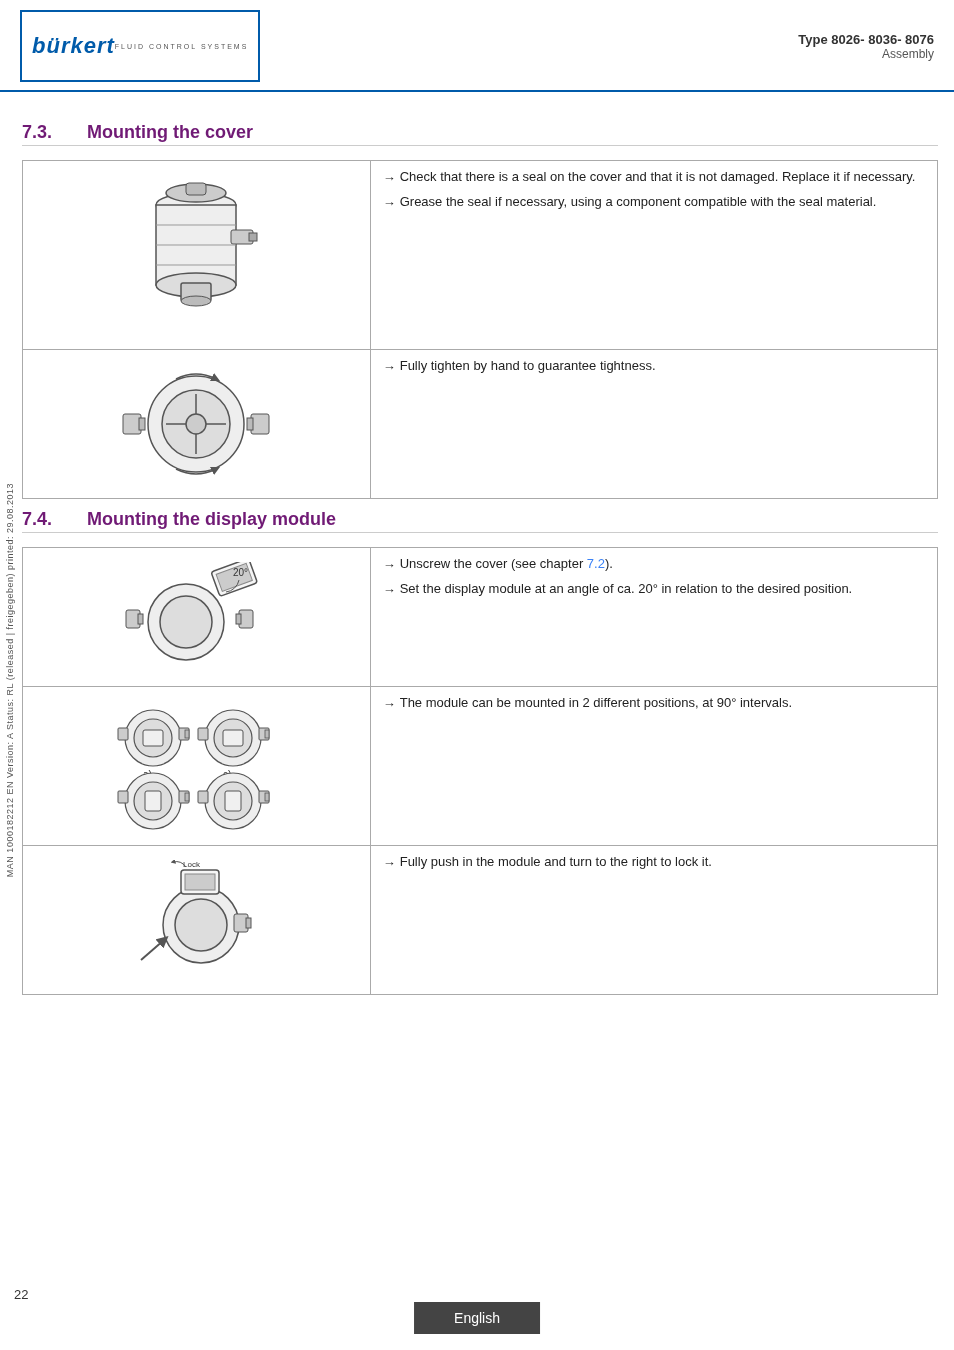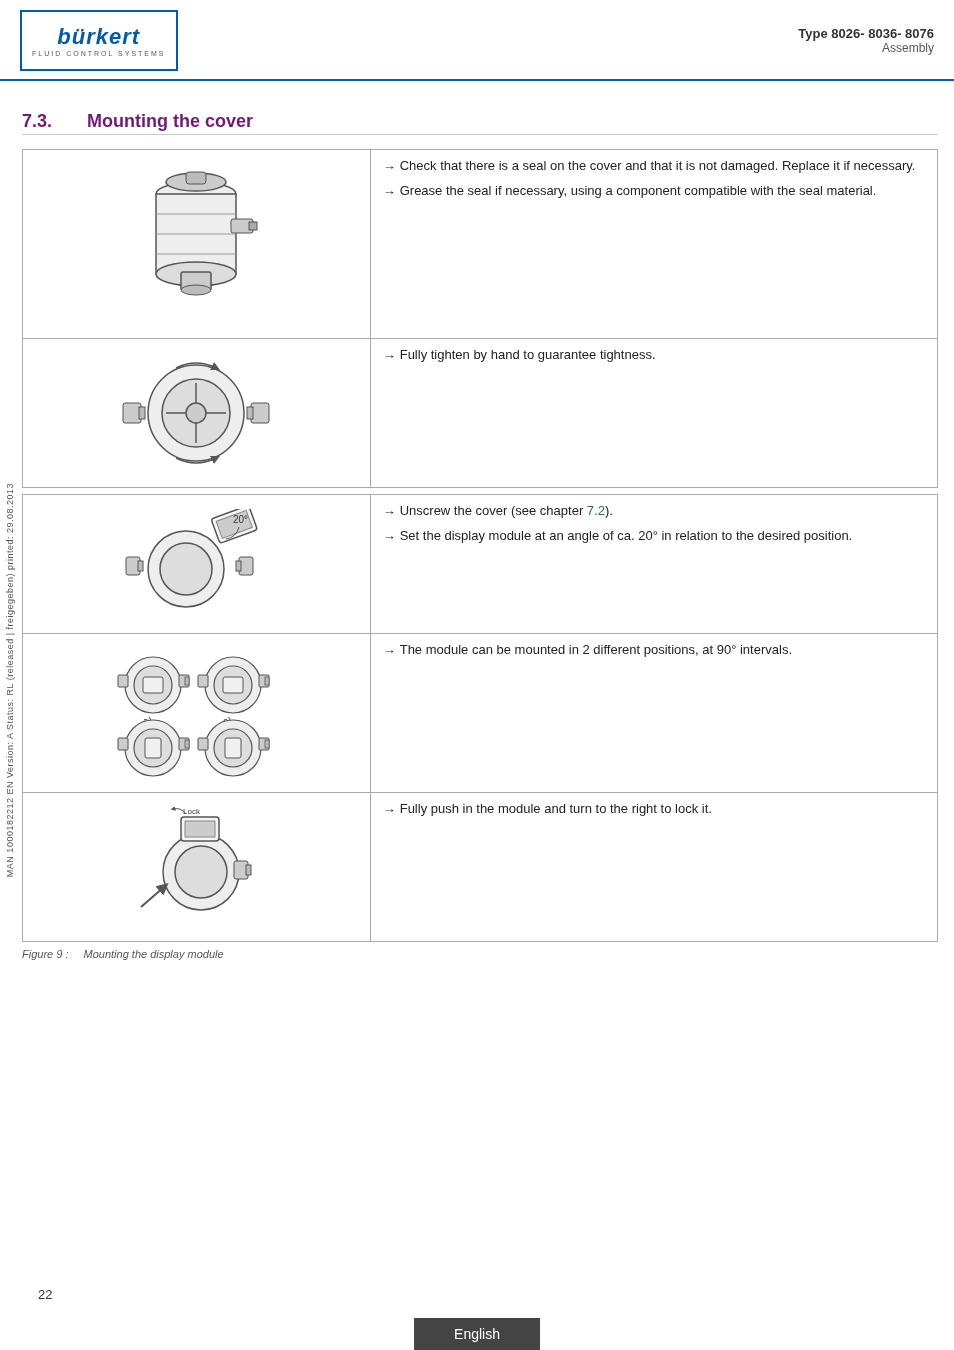--- a/index.html
+++ b/index.html
@@ -21,23 +21,23 @@
       padding: 10px 20px 8px 20px;
       border-bottom: 2px solid #005baa;
     }
     .logo-area {
       display: flex;
       flex-direction: column;
       align-items: center;
     }
     .logo-box {
       border: 2px solid #005baa;
-      padding: 12px 10px;
+      padding: 21px 10px;
       display: flex;
-      flex-direction: column;
+      flex-direction: row;
       align-items: center;
     }
     .logo-text {
       font-size: 22px;
       font-weight: bold;
       color: #005baa;
       letter-spacing: 1px;
       font-style: italic;
     }
     .logo-sub {
@@ -139,45 +139,45 @@
       color: #555;
       margin-bottom: 16px;
       margin-top: 4px;
     }
     .fig-label { margin-right: 12px; }
 
     
     .page-number {
       position: absolute;
       bottom: 48px;
-      left: 38px;
+      left: 14px;
       font-size: 13px;
       color: #333;
     }
 
     
     .footer-tab {
       position: absolute;
-      bottom: 0;
+      bottom: 16px;
       left: 50%;
       transform: translateX(-50%);
       background: #444;
       color: #fff;
       font-size: 14px;
       padding: 8px 40px;
       font-weight: normal;
     }
 
     
     .svg-illustration {
       display: block;
       margin: 0 auto;
     }
 
-    .underline-link { color: #0f766e; }
+    .underline-link { color: #3b82f6; }
   </style>
 </head>
 <body>
 
 <div class="sidebar-text">
   <span class="sidebar-rotated">MAN 1000182212  EN  Version: A  Status: RL (released | freigegeben)  printed: 29.08.2013</span>
 </div>
 
 <div class="header">
   <div class="logo-area">
@@ -271,20 +271,24 @@
         <div class="arrow-item">
           <span class="arrow-sym">→</span>
           <span>Fully tighten by hand to guarantee tightness.</span>
         </div>
       </td>
     </tr>
   </tbody>
     </table>
 
 
+  <div class="section-heading">
+    <span class="section-number">7.4.</span>
+    <span>Mounting the display module</span>
+  </div>
 
   <table class="instr-table">
 
     <tbody>
         <tr>
       <td class="img-cell">
         <svg class="svg-illustration" width="150" height="110" viewBox="0 0 150 110">
 
           <circle cx="65" cy="60" r="38" fill="#eee" stroke="#555" stroke-width="1.5"></circle>
           <circle cx="65" cy="60" r="26" fill="#ddd" stroke="#555" stroke-width="1.5"></circle>
@@ -404,24 +408,20 @@
       <td class="text-cell">
         <div class="arrow-item">
           <span class="arrow-sym">→</span>
           <span>Fully push in the module and turn to the right to lock it.</span>
         </div>
       </td>
     </tr>
   </tbody>
     </table>
 
-  <div class="fig-caption">
-    <span class="fig-label">Figure 9 :</span>
-    <span>Mounting the display module</span>
-  </div>
 
 </div>
 
 <div class="page-number">22</div>
 
 <div class="footer-tab">
   <span>English</span>
 </div>
 
 </body></html>

